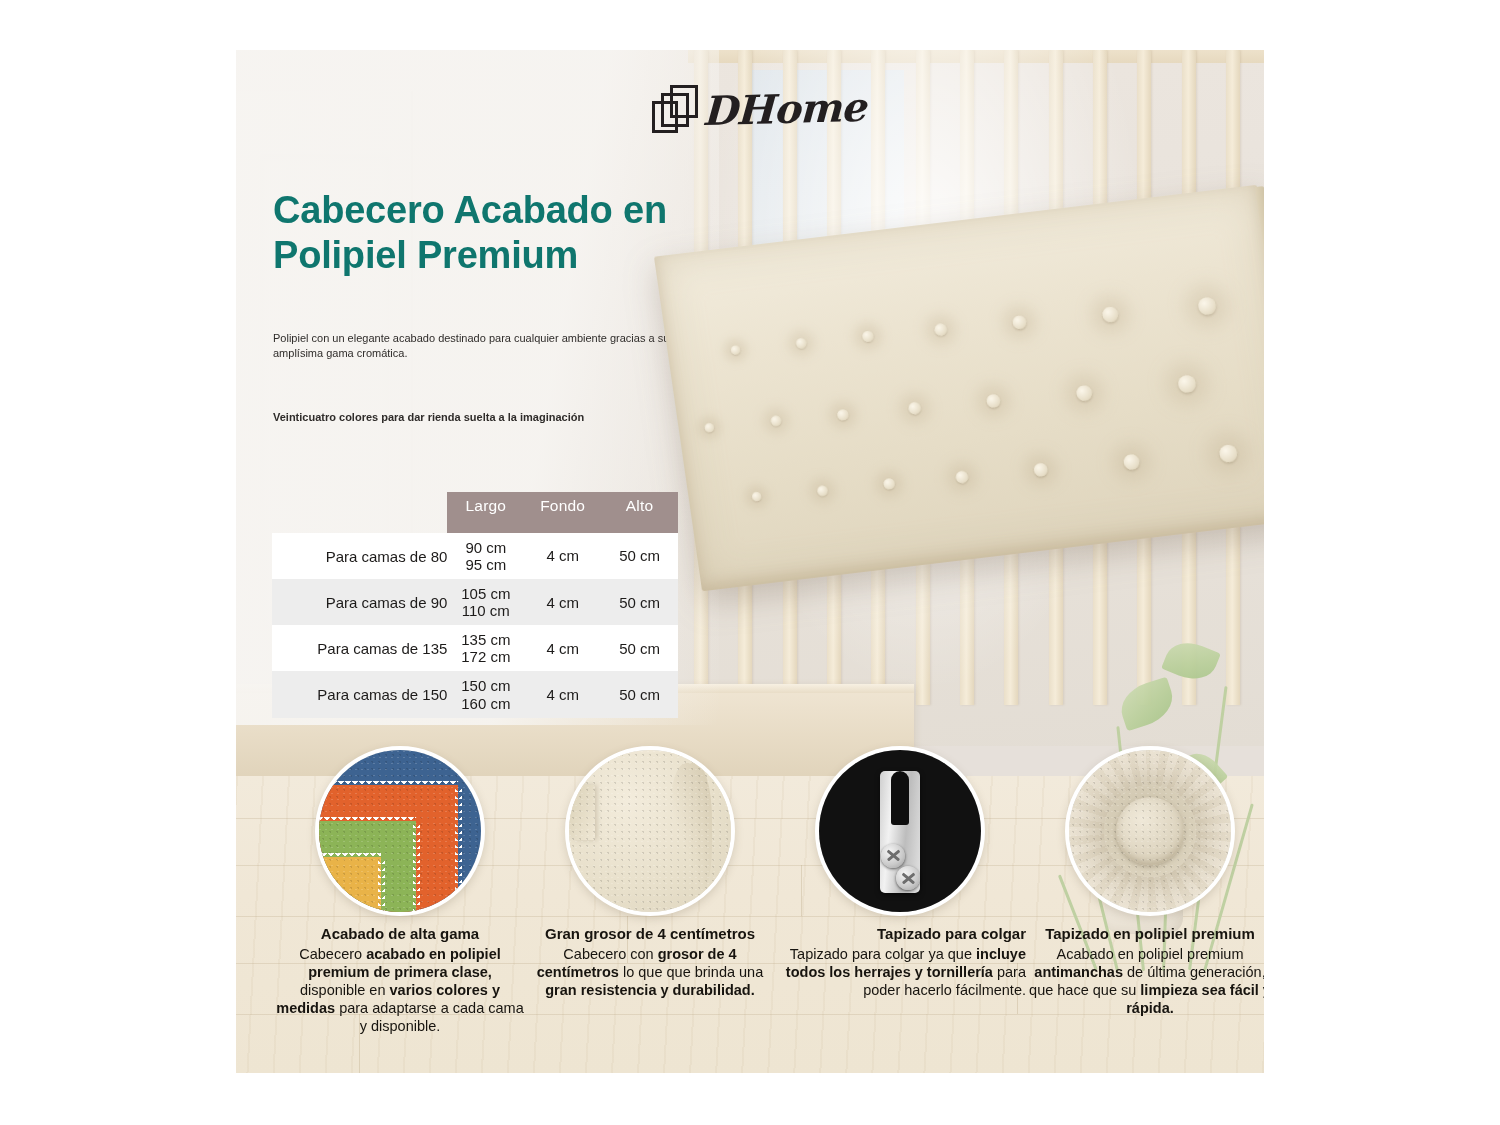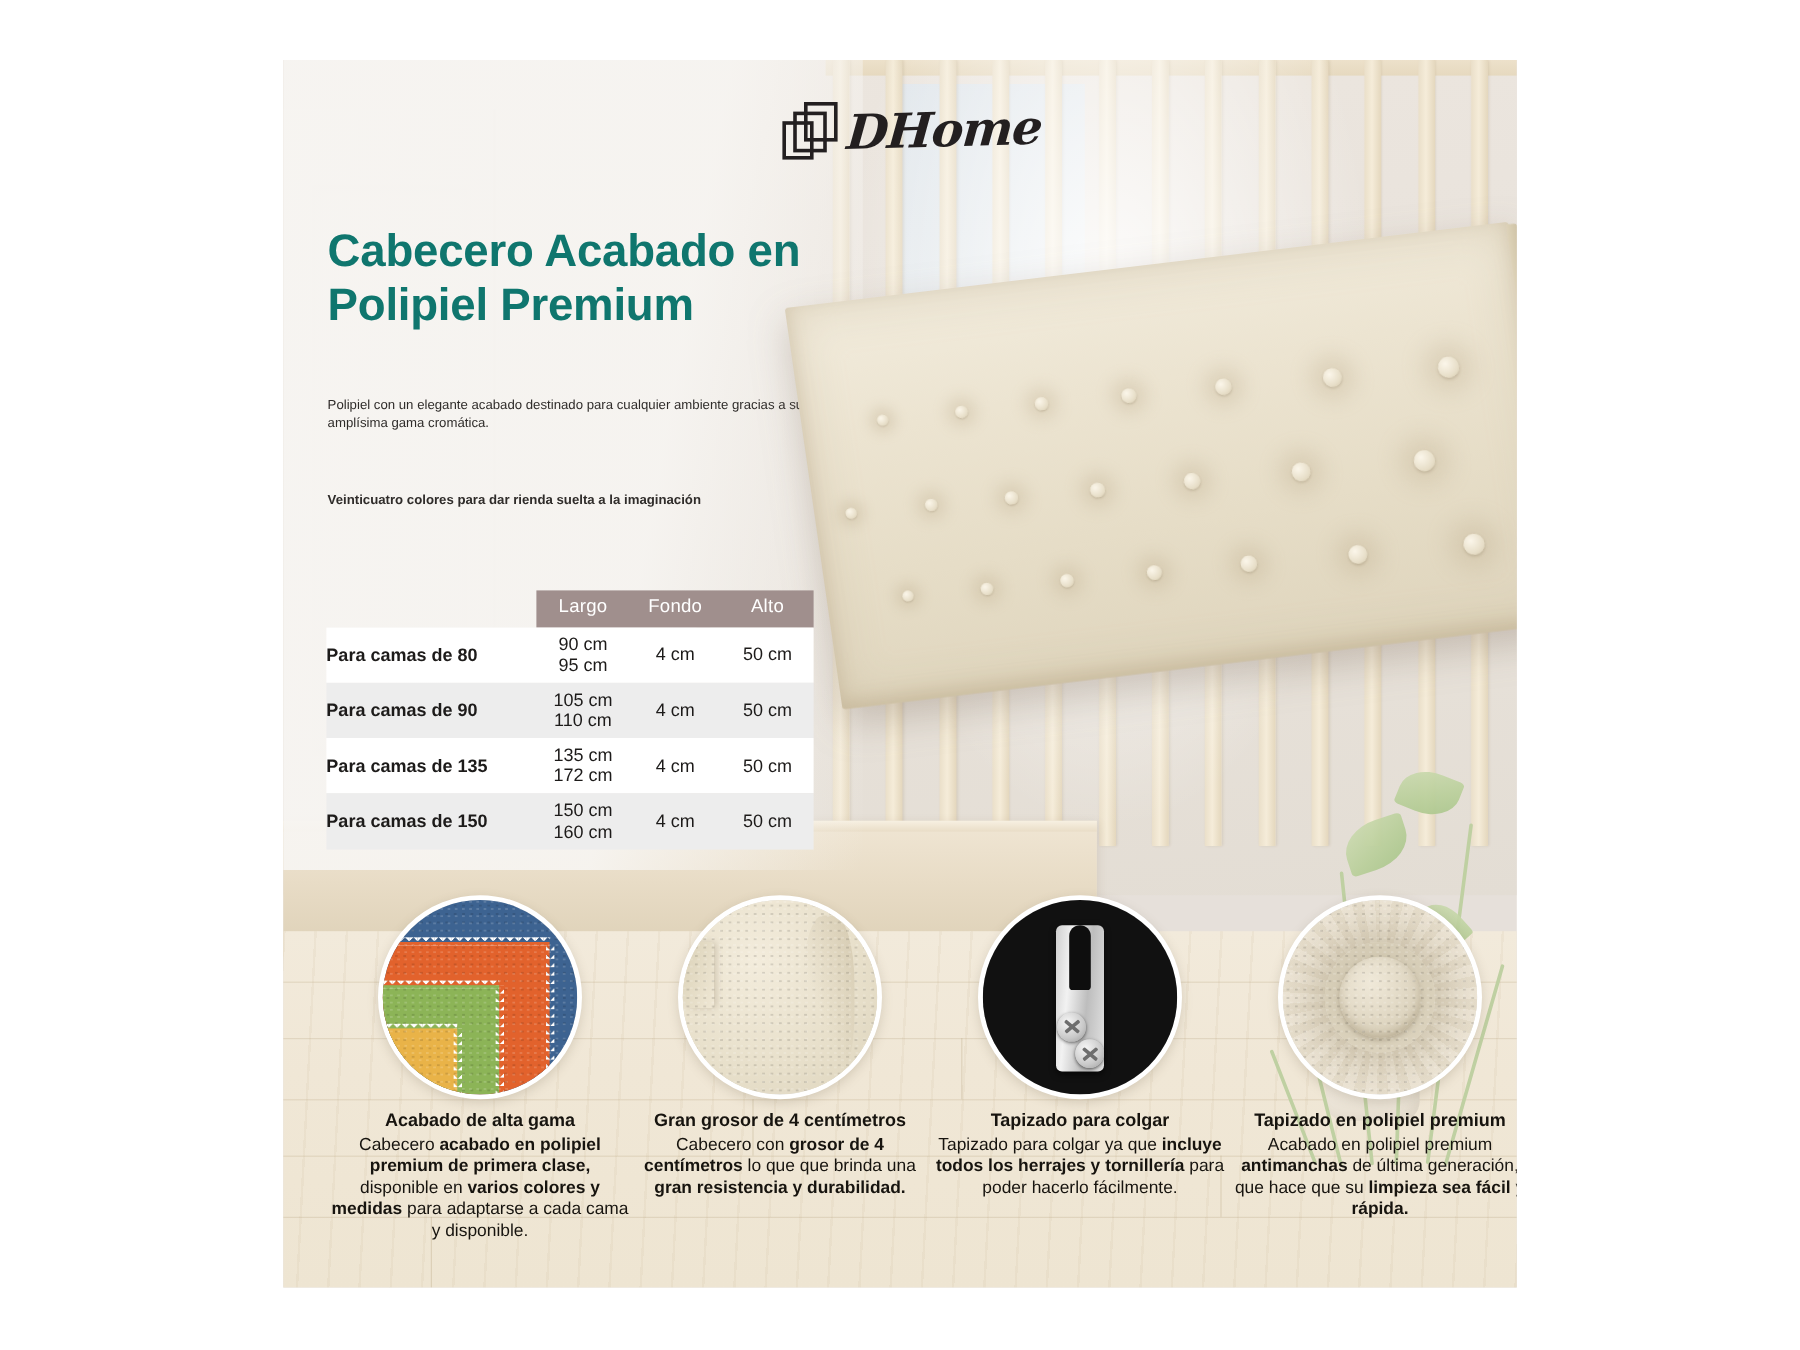--- a/index.html
+++ b/index.html
@@ -137,27 +137,27 @@
   #para1{top:27.5%;}
   #para2{top:35.2%;font-weight:bold;}
 
   
   .table{
     position:absolute;left:3.5%;top:43.2%;width:39.5%;
     font-size:14px;
   }
   .thead{display:flex;margin-left:43.2%;background:#a08f8d;color:#ffffff;}
   .thead div{
-    flex:1;text-align:center;padding:5px 0 8px;
+    flex:1;text-align:center;padding:5px 0 18px;
     font-size:15.5px;font-weight:400;letter-spacing:.2px;
   }
   .trow{display:flex;align-items:center;min-height:45px;background:#ffffff;}
   .trow.alt{background:#ededed;}
   .tname{
-    width:43.2%;text-align:left;font-weight:700;font-size:15px;color:#1d1b1a;
+    width:43.2%;text-align:right;font-weight:400;font-size:15px;color:#1d1b1a;
     padding:6px 0;
   }
   .tcell{
     flex:1;text-align:center;font-size:15px;color:#1d1b1a;padding:6px 0;line-height:1.14;
   }
   .tcell .two span{display:block;}
 
   
   .headboard-wrap{
     position:absolute;left:43%;top:20%;width:59%;height:33%;
@@ -480,21 +480,21 @@
           <div class="circle">
             <div class="c2-bg"></div>
             <div class="c2-panel"></div>
             <div class="c2-fold"></div>
             <div class="c2-crease"></div>
             <div class="grain"></div>
           </div>
           <div class="f-title">Gran grosor de 4 centímetros</div>
           <div class="f-body"><span>Cabecero con </span><b>grosor de 4 centímetros</b><span> lo que que brinda una </span><b>gran resistencia y durabilidad.</b></div>
         </div>
-        <div class="feat" style="left: 538px;">
+        <div class="feat" style="left: 538px; text-align: right;">
           <div class="circle">
             <div class="c3-bg"></div>
             <div class="bracket"></div>
             <div class="keyhole"></div>
             <div class="screw" style="left:50%;top:58%;margin-left:-19px"></div>
             <div class="screw" style="left:50%;top:72%;margin-left:-4px"></div>
           </div>
           <div class="f-title">Tapizado para colgar</div>
           <div class="f-body"><span>Tapizado para colgar ya que </span><b>incluye todos los herrajes y tornillería</b><span> para poder hacerlo fácilmente.</span></div>
         </div>

